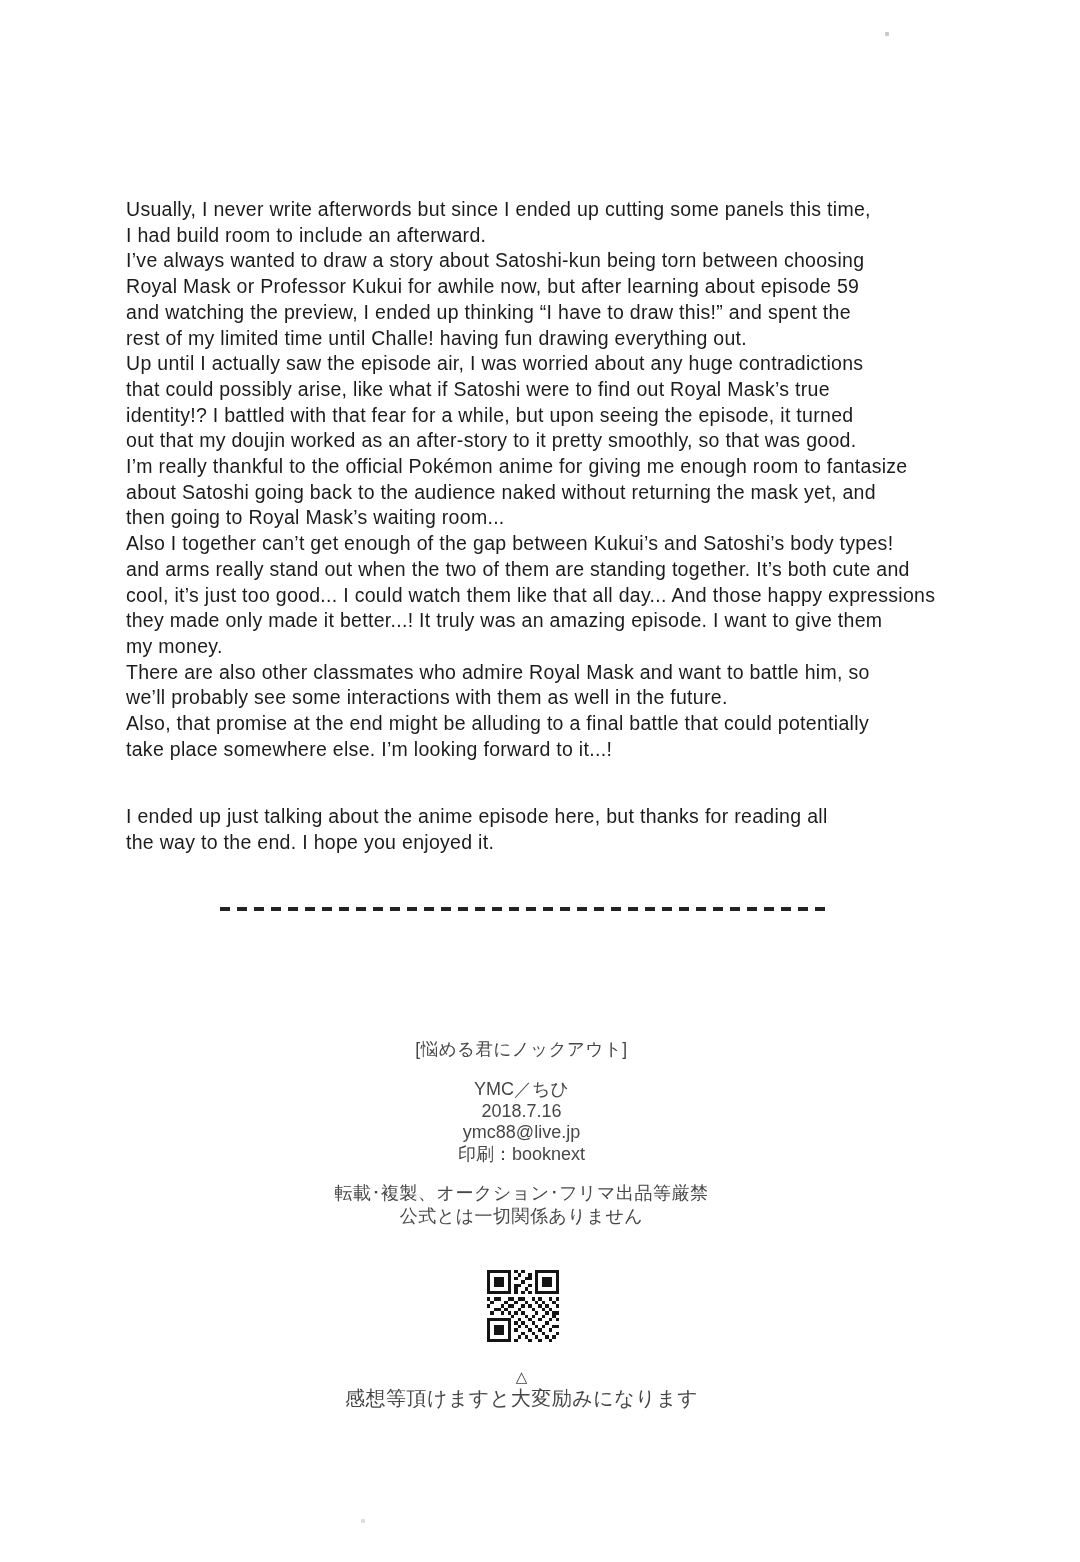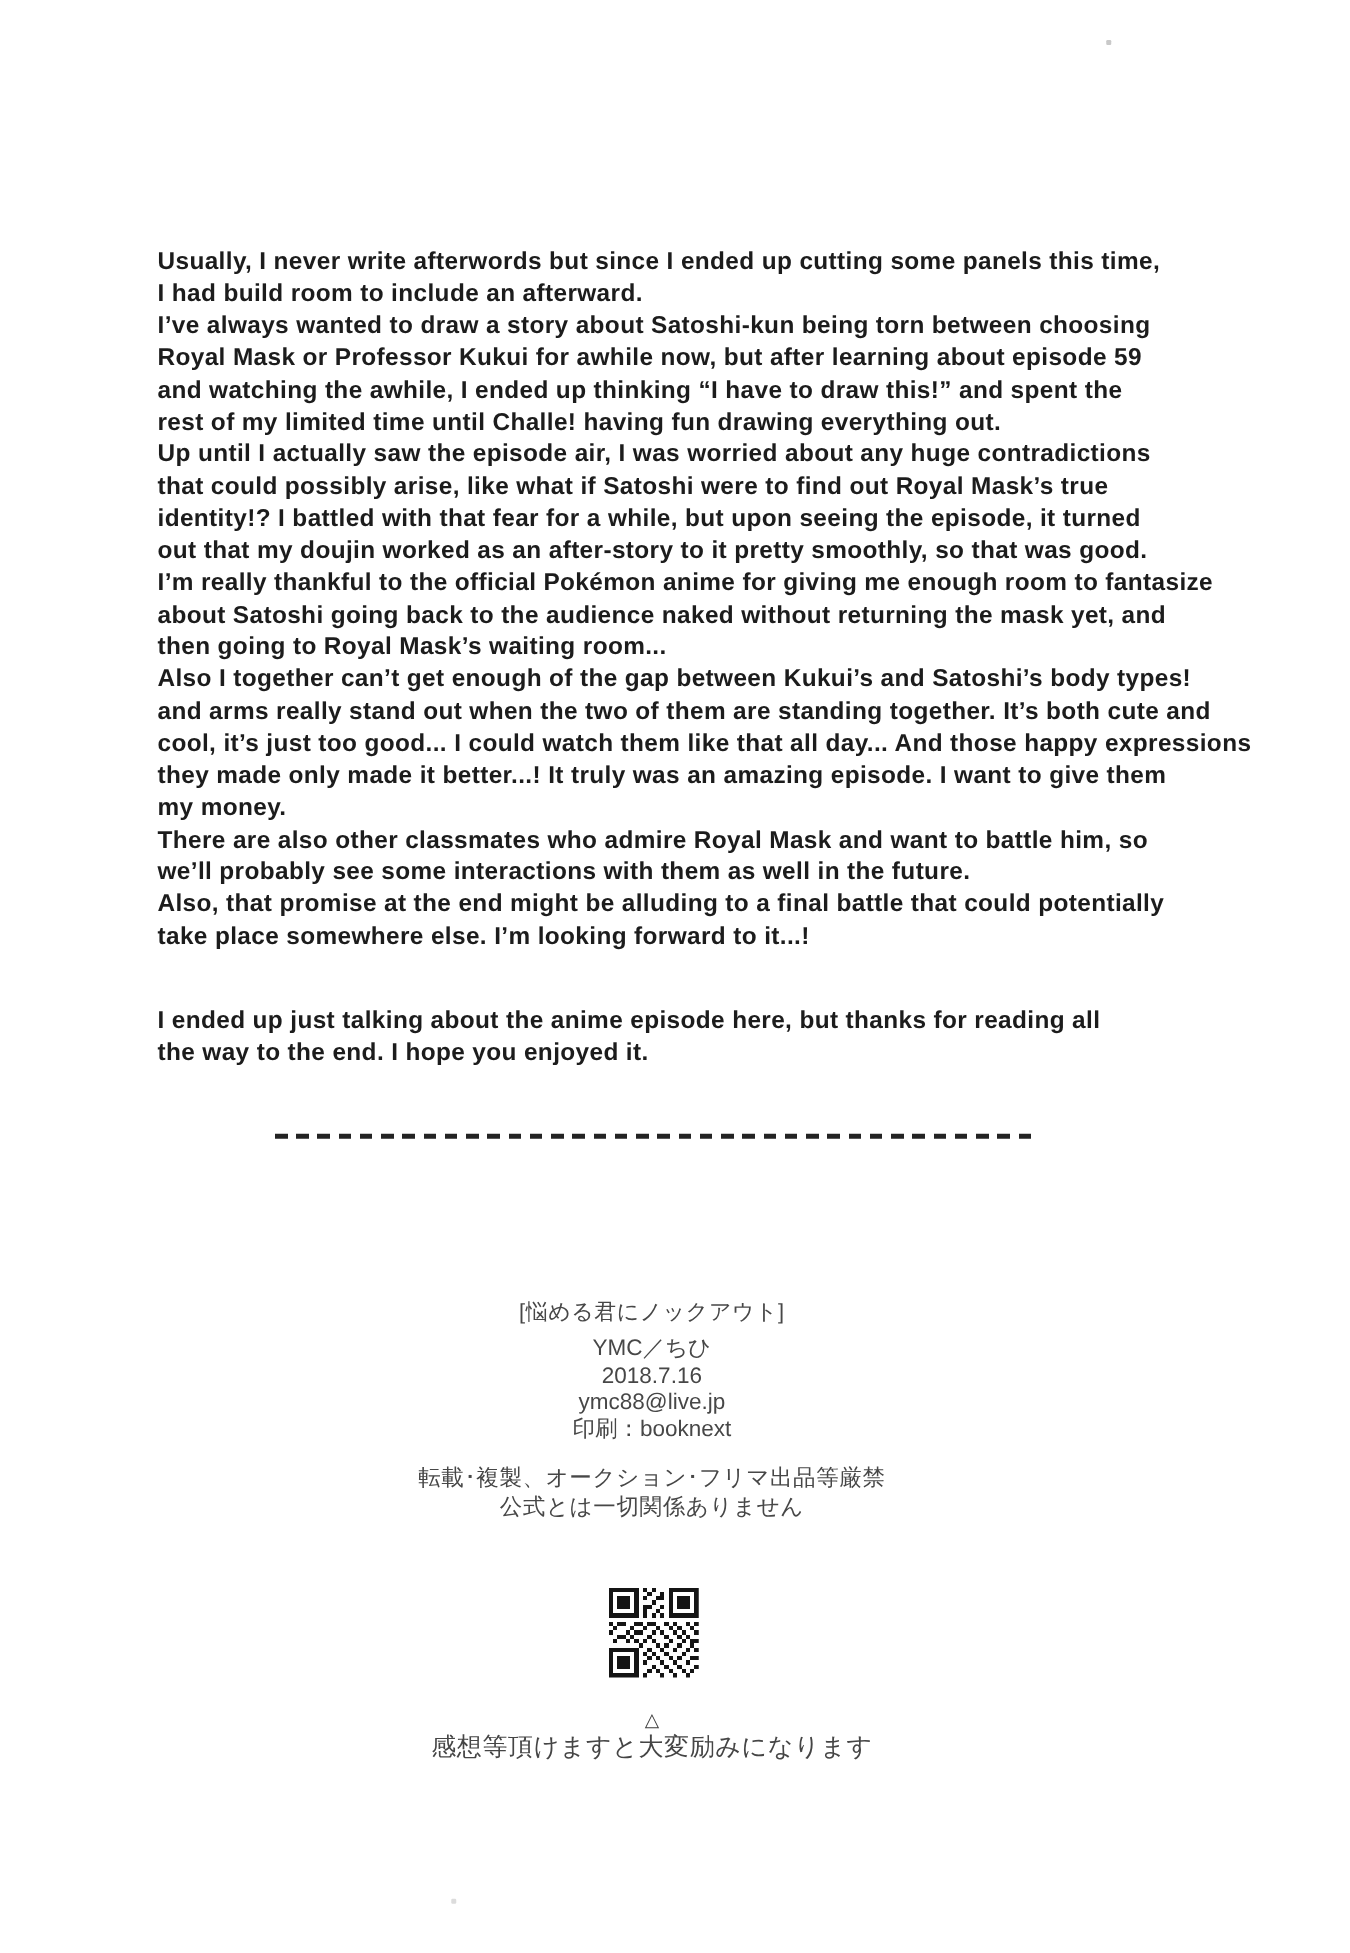--- a/index.html
+++ b/index.html
@@ -14,42 +14,41 @@
   }
   .afterword {
     position: absolute;
     left: 126px;
     top: 197px;
     width: 890px;
     font-size: 19.5px;
     line-height: 25.7px;
     letter-spacing: 0.3px;
     color: #1c1c1c;
-    font-weight: bold;
   }
   .afterword p { margin: 0; white-space: nowrap; }
   .para-gap { height: 42px; }
   .divider {
     position: absolute;
     left: 220px;
     top: 907px;
     width: 612px;
     height: 4px;
     background: repeating-linear-gradient(90deg, #232323 0 10px, transparent 10px 17px);
   }
   .colophon {
     position: absolute;
     left: 0;
     top: 1038px;
     width: 1043px;
     text-align: center;
     color: #474747;
     font-size: 18px;
   }
-  .colophon-title { margin: 0 0 8px; line-height: 22px; font-size: 17.5px; letter-spacing: 0.5px; }
+  .colophon-title { margin: 0 0 19px; line-height: 22px; font-size: 17.5px; letter-spacing: 0.5px; }
   .credits p { margin: 0; line-height: 21.5px; }
   .notice { margin-top: 17px; }
   .notice p { margin: 0; line-height: 23px; letter-spacing: 0.5px; }
   .qr {
     position: absolute;
     left: 487px;
     top: 1270px;
     width: 72px;
     height: 72px;
     margin: 0;
@@ -72,21 +71,21 @@
 </head>
 <body>
 
 <div class="page">
 
   <main class="afterword">
     <p>Usually, I never write afterwords but since I ended up cutting some panels this time,</p>
     <p>I had build room to include an afterward.</p>
     <p>I’ve always wanted to draw a story about Satoshi-kun being torn between choosing</p>
     <p>Royal Mask or Professor Kukui for awhile now, but after learning about episode 59</p>
-    <p>and watching the awhile, I ended up thinking “I have to draw this!” and spent the</p>
+    <p>and watching the preview, I ended up thinking “I have to draw this!” and spent the</p>
     <p>rest of my limited time until Challe! having fun drawing everything out.</p>
     <p>Up until I actually saw the episode air, I was worried about any huge contradictions</p>
     <p>that could possibly arise, like what if Satoshi were to find out Royal Mask’s true</p>
     <p>identity!? I battled with that fear for a while, but upon seeing the episode, it turned</p>
     <p>out that my doujin worked as an after-story to it pretty smoothly, so that was good.</p>
     <p>I’m really thankful to the official Pokémon anime for giving me enough room to fantasize</p>
     <p>about Satoshi going back to the audience naked without returning the mask yet, and</p>
     <p>then going to Royal Mask’s waiting room...</p>
     <p>Also I together can’t get enough of the gap between Kukui’s and Satoshi’s body types!</p>
     <p>and arms really stand out when the two of them are standing together. It’s both cute and</p>

